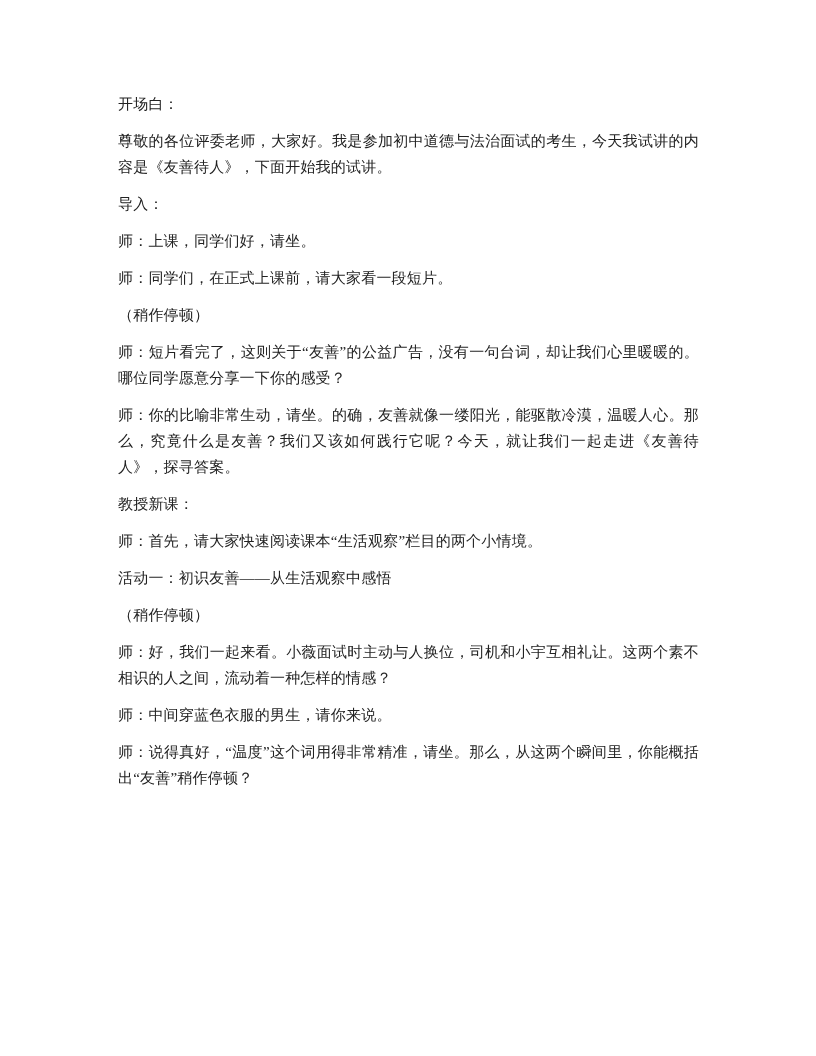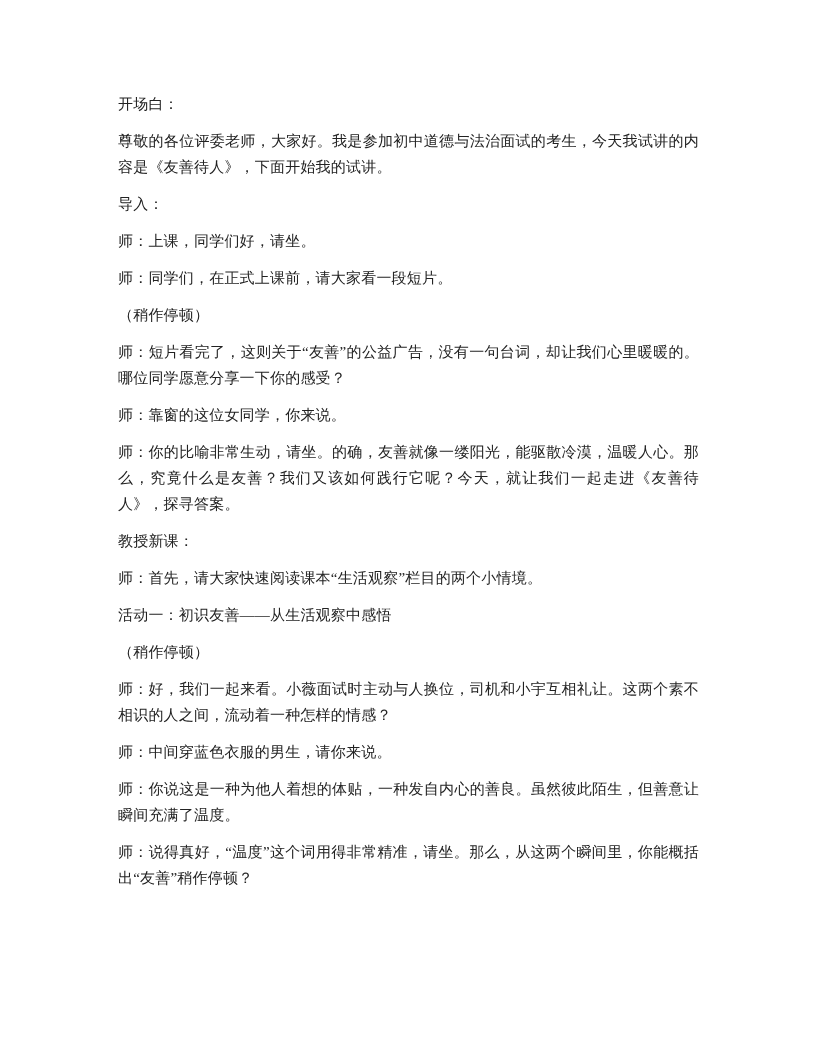--- a/index.html
+++ b/index.html
@@ -36,23 +36,21 @@
 <body>
 
 <div class="page">
   <p class="doc-paragraph">开场白：</p>
   <p class="doc-paragraph">尊敬的各位评委老师，大家好。我是参加初中道德与法治面试的考生，今天我试讲的内容是《友善待人》，下面开始我的试讲。</p>
   <p class="doc-paragraph">导入：</p>
   <p class="doc-paragraph">师：上课，同学们好，请坐。</p>
   <p class="doc-paragraph">师：同学们，在正式上课前，请大家看一段短片。</p>
   <p class="doc-paragraph">（稍作停顿）</p>
   <p class="doc-paragraph">师：短片看完了，这则关于“友善”的公益广告，没有一句台词，却让我们心里暖暖的。哪位同学愿意分享一下你的感受？</p>
-  <p class="doc-paragraph">师：靠窗的这位女同学，你来说。</p>
   <p class="doc-paragraph">师：你的比喻非常生动，请坐。的确，友善就像一缕阳光，能驱散冷漠，温暖人心。那么，究竟什么是友善？我们又该如何践行它呢？今天，就让我们一起走进《友善待人》，探寻答案。</p>
   <p class="doc-paragraph">教授新课：</p>
   <p class="doc-paragraph">师：首先，请大家快速阅读课本“生活观察”栏目的两个小情境。</p>
   <p class="doc-paragraph">活动一：初识友善——从生活观察中感悟</p>
   <p class="doc-paragraph">（稍作停顿）</p>
   <p class="doc-paragraph">师：好，我们一起来看。小薇面试时主动与人换位，司机和小宇互相礼让。这两个素不相识的人之间，流动着一种怎样的情感？</p>
   <p class="doc-paragraph">师：中间穿蓝色衣服的男生，请你来说。</p>
-  <p class="doc-paragraph">师：你说这是一种为他人着想的体贴，一种发自内心的善良。虽然彼此陌生，但善意让瞬间充满了温度。</p>
   <p class="doc-paragraph">师：说得真好，“温度”这个词用得非常精准，请坐。那么，从这两个瞬间里，你能概括出“友善”稍作停顿？</p>
 </div>
 
 </body></html>

